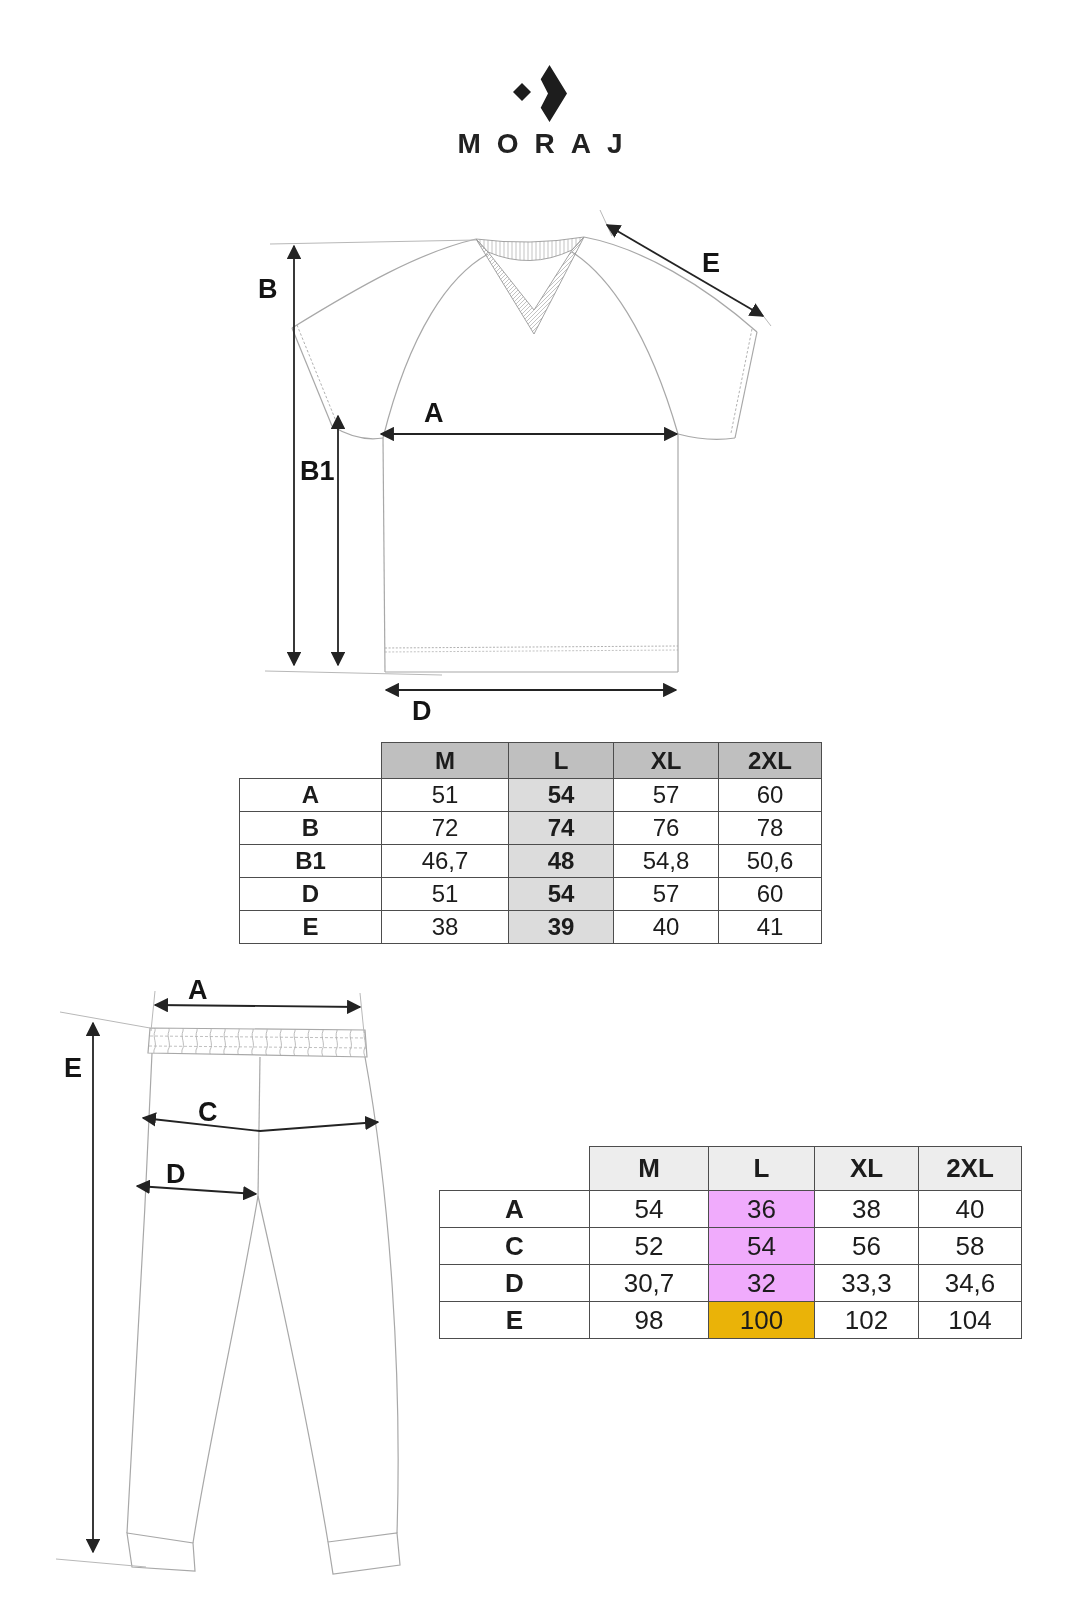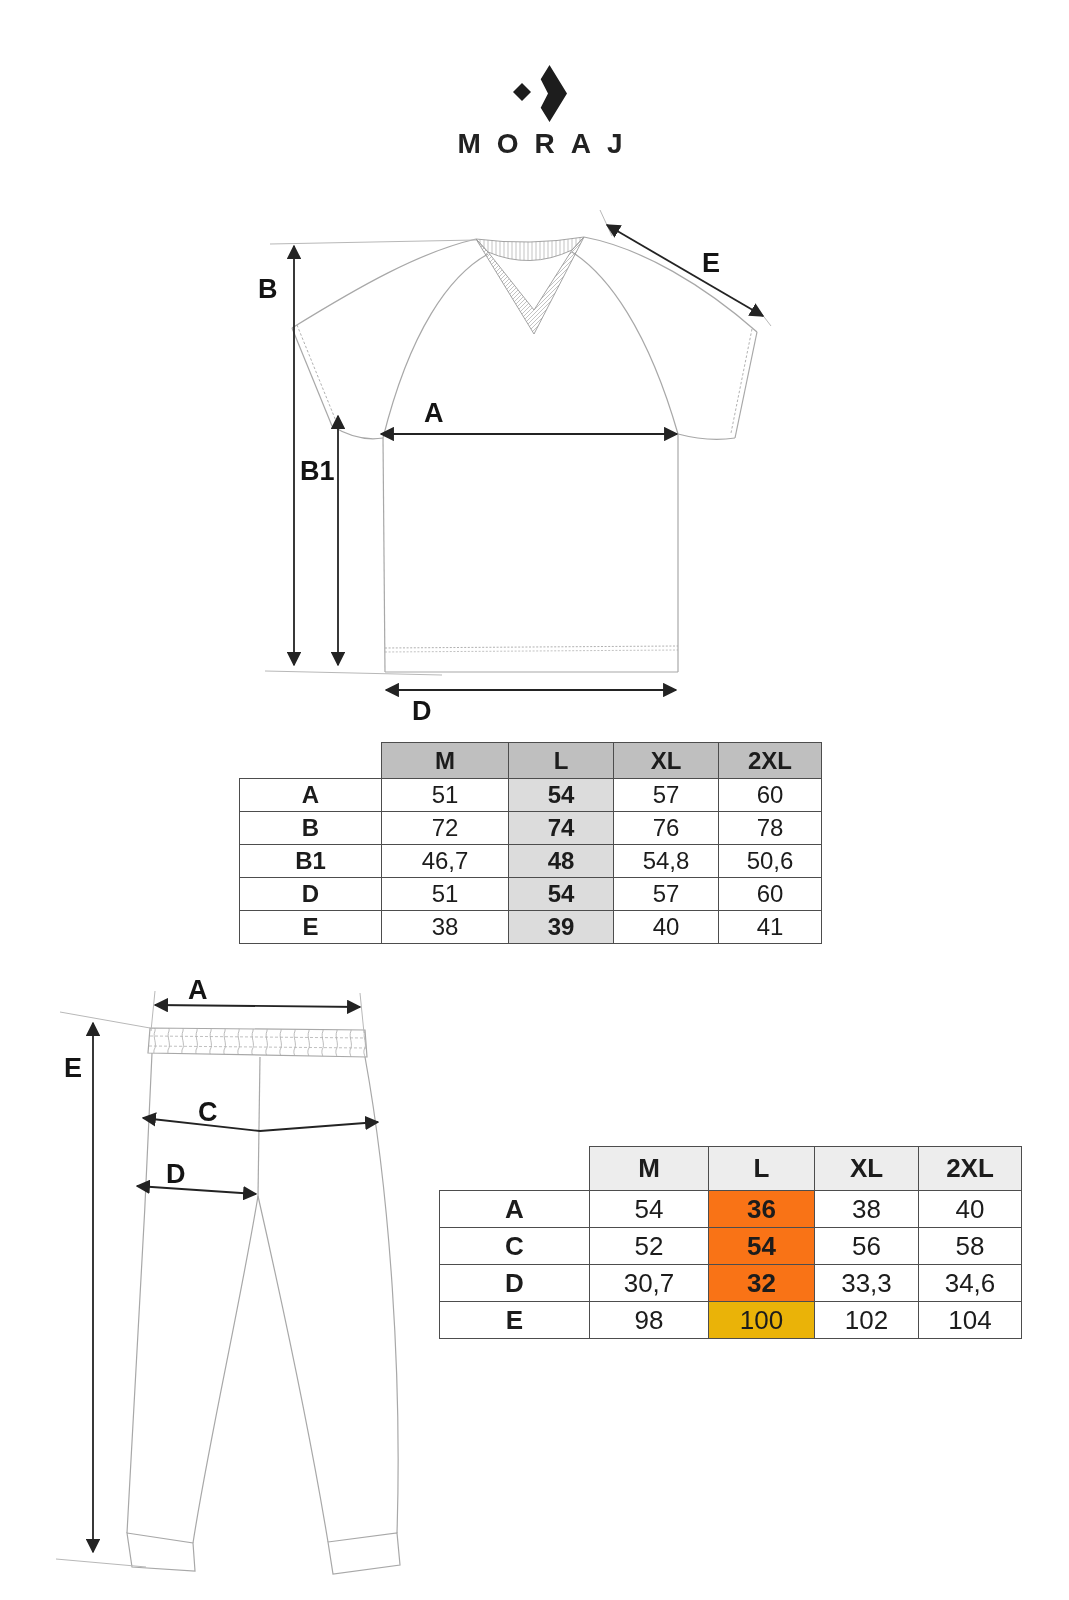--- a/index.html
+++ b/index.html
@@ -25,21 +25,21 @@
   .sht tr{height:33px;}
   .sht tr.hrow{height:36px;}
   .sht td.hd{background:#bfbfbf;font-weight:700;}
   .sht td.lbl{font-weight:700;}
   .sht td.hl{background:#dcdcdc;font-weight:700;}
   .pnt{left:439px;top:1146px;width:582px;font-size:26px;}
   .pnt tr{height:37px;}
   .pnt tr.hrow{height:44px;}
   .pnt td.hd{background:#ededed;font-weight:700;}
   .pnt td.lbl{font-weight:700;}
-  .pnt td.hlb{background:#f97316;font-weight:700;}
+  .pnt td.hlb{background:#f0abfc;font-weight:400;}
   .pnt td.hl{background:#eab308;}
 </style>
 </head>
 <body>
 
 <div class="canvas">
 
   <svg class="logo-icon" width="85" height="70" viewBox="0 0 85 70">
     <polygon points="54.5,7 72,35.5 54.5,64 45.7,49.7 53,35.5 45.7,21.2" fill="#1d1d1d"></polygon>
     <polygon points="27,25 36,34 27,43 18,34" fill="#1d1d1d"></polygon>

